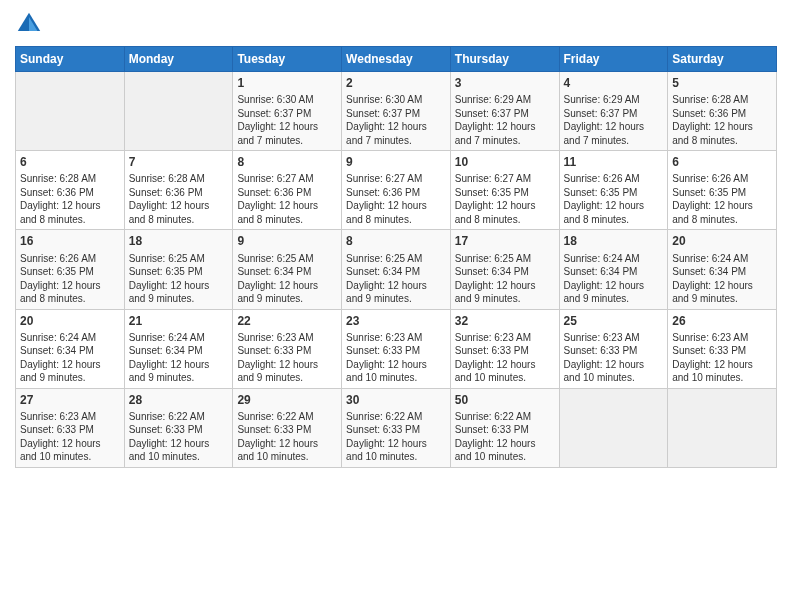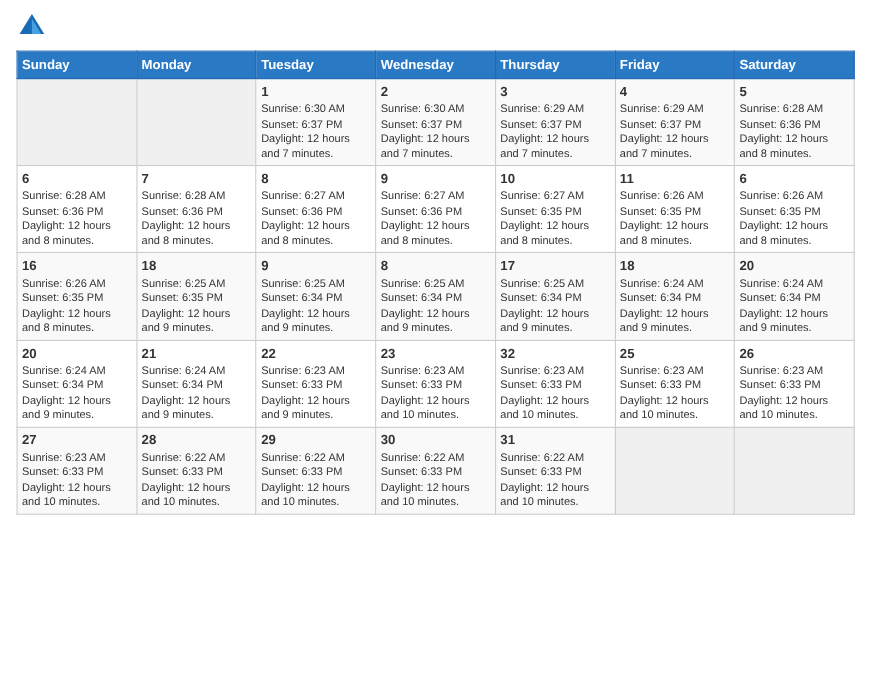--- a/index.html
+++ b/index.html
@@ -314,21 +314,21 @@
             <span style="display: block;">Sunset: 6:33 PM</span>
             <span style="display: block;">Daylight: 12 hours and 10 minutes.</span>
           </td>
           <td>
             <span class="day-num">30</span>
             <span style="display: block;">Sunrise: 6:22 AM</span>
             <span style="display: block;">Sunset: 6:33 PM</span>
             <span style="display: block;">Daylight: 12 hours and 10 minutes.</span>
           </td>
           <td>
-            <span class="day-num">31</span>
+            <span class="day-num">50</span>
             <span style="display: block;">Sunrise: 6:22 AM</span>
             <span style="display: block;">Sunset: 6:33 PM</span>
             <span style="display: block;">Daylight: 12 hours and 10 minutes.</span>
           </td>
           <td class="empty"></td>
           <td class="empty"></td>
         </tr>
       </tbody>
   </table>
 </div>

